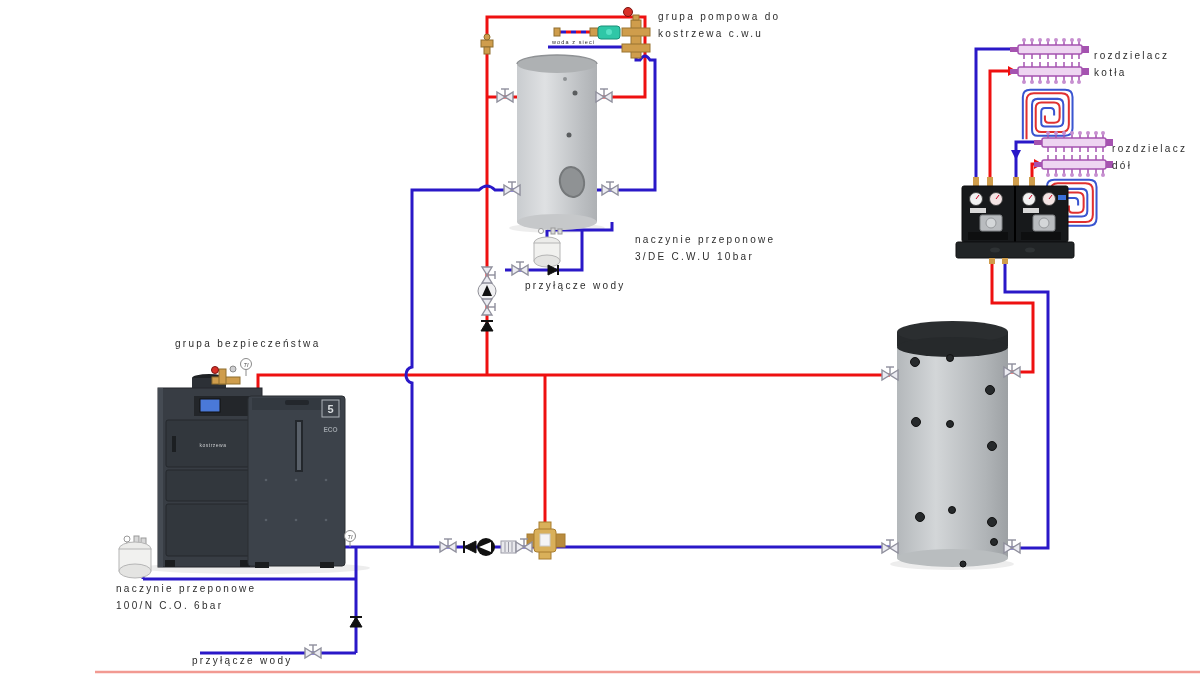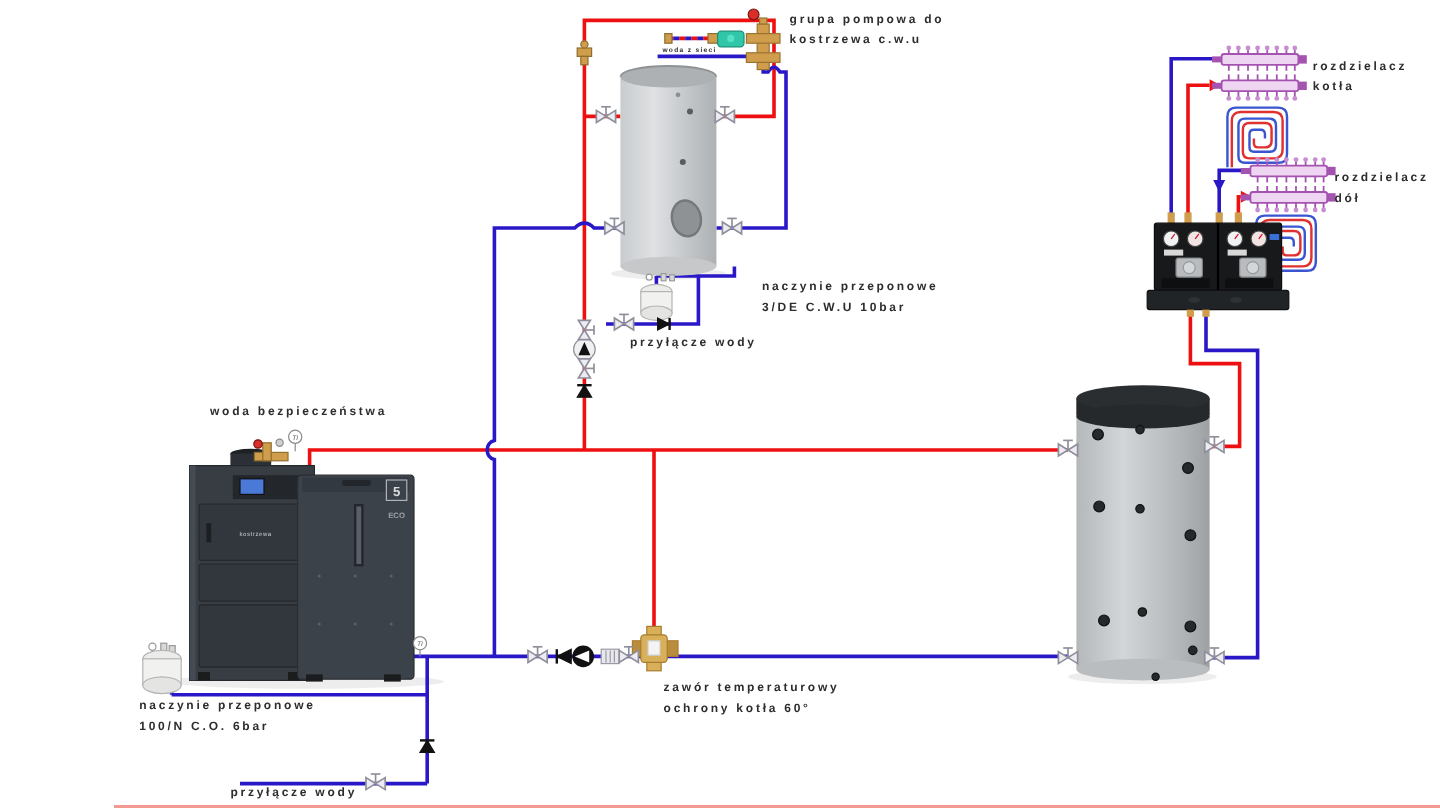--- a/index.html
+++ b/index.html
@@ -4,21 +4,21 @@
 <style>
   html,body{margin:0;padding:0;background:#fff;}
   .stage{position:relative;width:1200px;height:675px;background:#ffffff;overflow:hidden;
          font-family:"Liberation Sans", sans-serif;}
   svg{position:absolute;left:0;top:0;}
   .pipe-hot{stroke:var(--hot,#ee1010);stroke-width:3;fill:none;}
   .pipe-cold{stroke:var(--cold,#2a18c8);stroke-width:3;fill:none;}
   .coil-hot{stroke:var(--coil_hot,#e03030);stroke-width:2.2;fill:none;stroke-linejoin:round;}
   .coil-cold{stroke:var(--coil_cold,#3a55d0);stroke-width:2.2;fill:none;stroke-linejoin:round;}
   .valve-sym{stroke:#8f8f9c;fill:#ececf2;stroke-width:1.4;}
-  .lbl{position:absolute;font-weight:bold;font-size:10px;letter-spacing:2.3px;
+  .lbl{position:absolute;font-weight:normal;font-size:10px;letter-spacing:2.3px;
        color:var(--text,#2d2d2d);white-space:nowrap;line-height:17px;}
   .lbl span{display:block;}
   .lbl-tiny{font-size:5.5px;letter-spacing:1.1px;line-height:7px;}
 </style>
 </head>
 <body>
 
 <div class="stage">
 
 <svg width="1200" height="675" viewBox="0 0 1200 675">
@@ -395,27 +395,23 @@
   <span>dół</span>
 </div>
 <div class="lbl" style="left:635px;top:231px;">
   <span>naczynie przeponowe</span>
   <span>3/DE C.W.U 10bar</span>
 </div>
 <div class="lbl" style="left:525px;top:277px;">
   <span>przyłącze wody</span>
 </div>
 <div class="lbl" style="left:175px;top:335px;">
-  <span>woda bezpieczeństwa</span>
+  <span>grupa bezpieczeństwa</span>
 </div>
 <div class="lbl" style="left:116px;top:580px;">
   <span>naczynie przeponowe</span>
   <span>100/N C.O. 6bar</span>
 </div>
-<div class="lbl" style="left:553px;top:565px;">
-  <span>zawór temperaturowy</span>
-  <span>ochrony kotła 60°</span>
-</div>
 <div class="lbl" style="left:192px;top:652px;">
   <span>przyłącze wody</span>
 </div>
 
 </div>
 
 </body></html>

